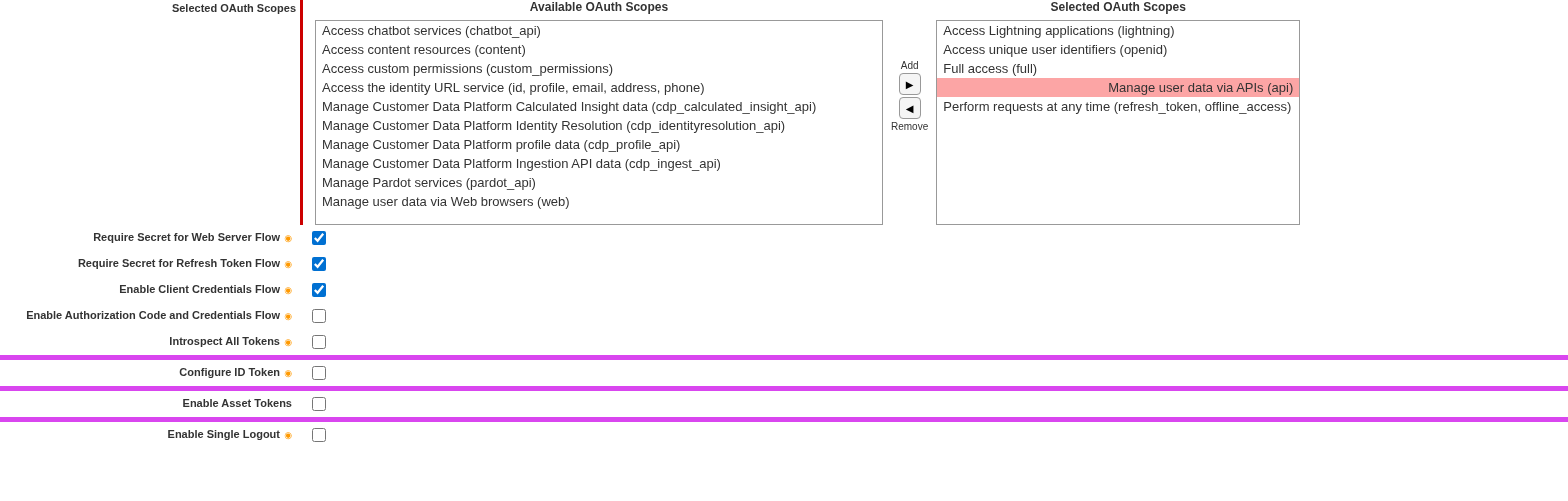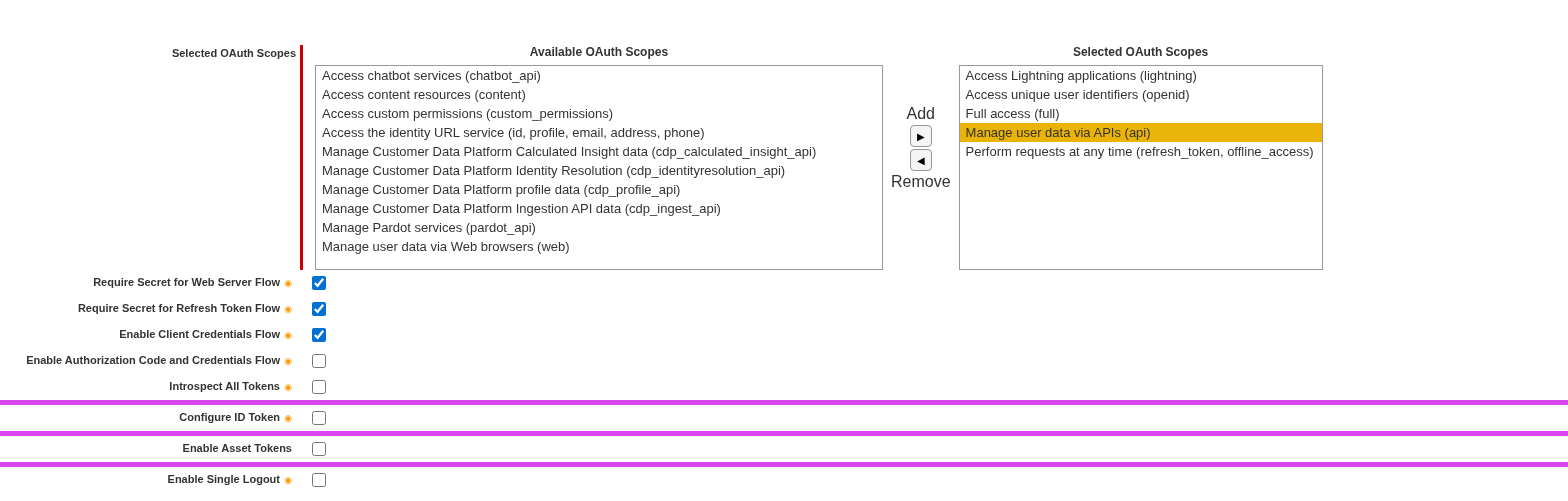--- a/index.html
+++ b/index.html
@@ -69,32 +69,33 @@
     }
     .picklist-box.selected-box {
       width: 364px;
     }
     .picklist-item {
       padding: 2px 6px;
       cursor: pointer;
       white-space: nowrap;
     }
     .picklist-item.highlighted {
-      background: #eab308;
+      background: #fca5a5;
+      text-align: right;
     }
     .picklist-buttons {
       display: flex;
       flex-direction: column;
       align-items: center;
       justify-content: center;
       padding-top: 60px;
       gap: 2px;
     }
     .picklist-btn-label {
-      font-size: 16px;
+      font-size: 10px;
       color: #333;
     }
     .picklist-btn {
       width: 22px;
       height: 22px;
       border: 1px solid #999;
       border-radius: 4px;
       background: #f5f5f5;
       cursor: pointer;
       display: flex;
@@ -110,21 +111,20 @@
       margin-top: 2px;
     }
     .red-bar {
       width: 3px;
       background: #c00;
       align-self: stretch;
     }
     .oauth-row {
       display: flex;
       align-items: stretch;
-      margin-top: 45px;
     }
     .oauth-label-wrap {
       width: 300px;
       text-align: right;
       padding-right: 4px;
       font-weight: bold;
       font-size: 11px;
       color: #333;
       padding-top: 2px;
     }

